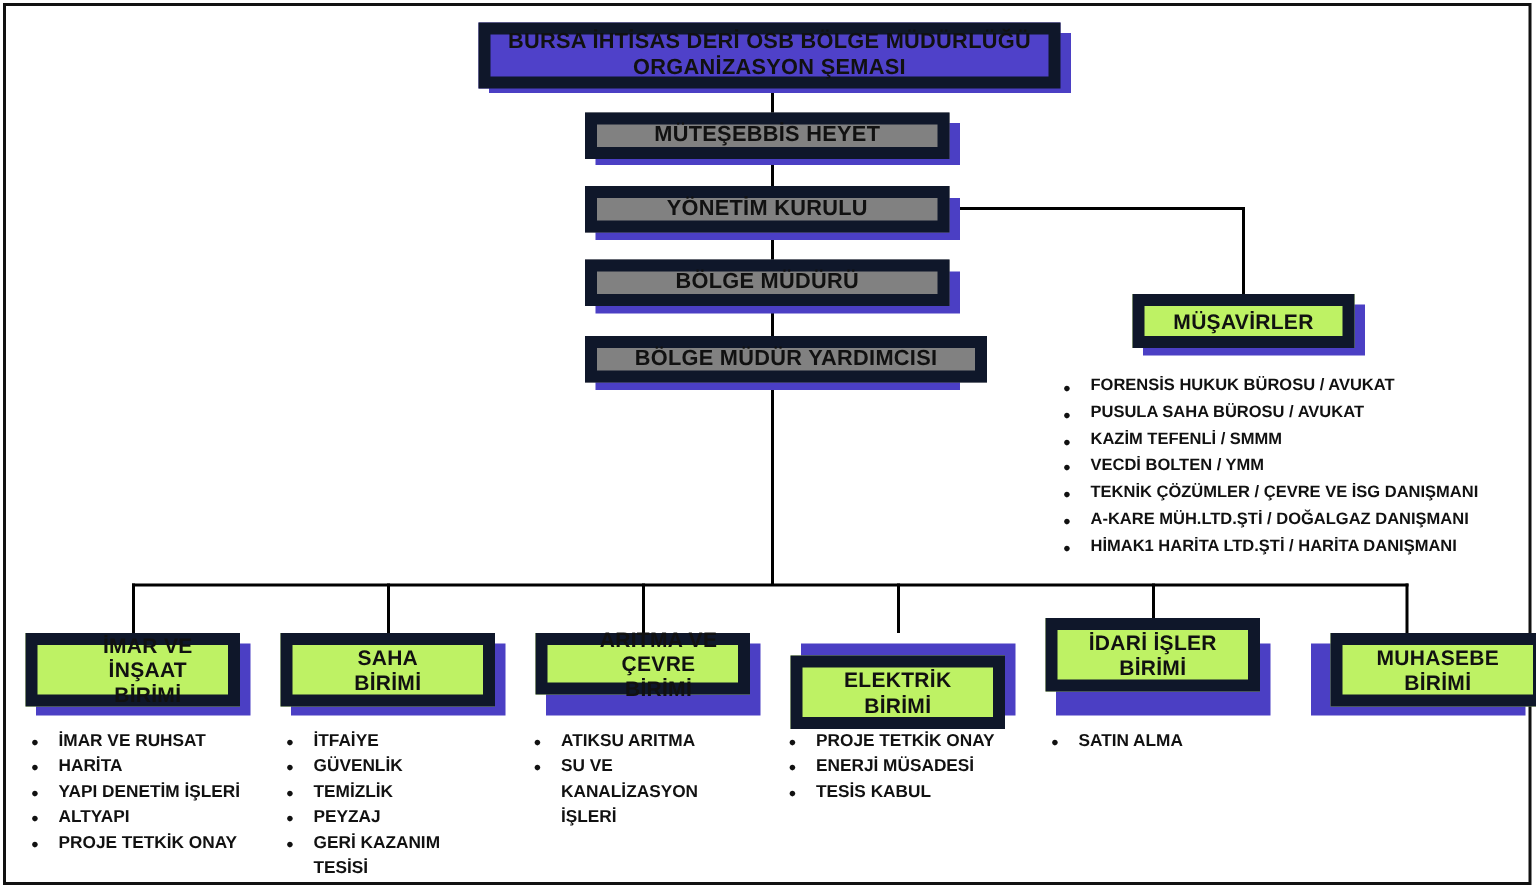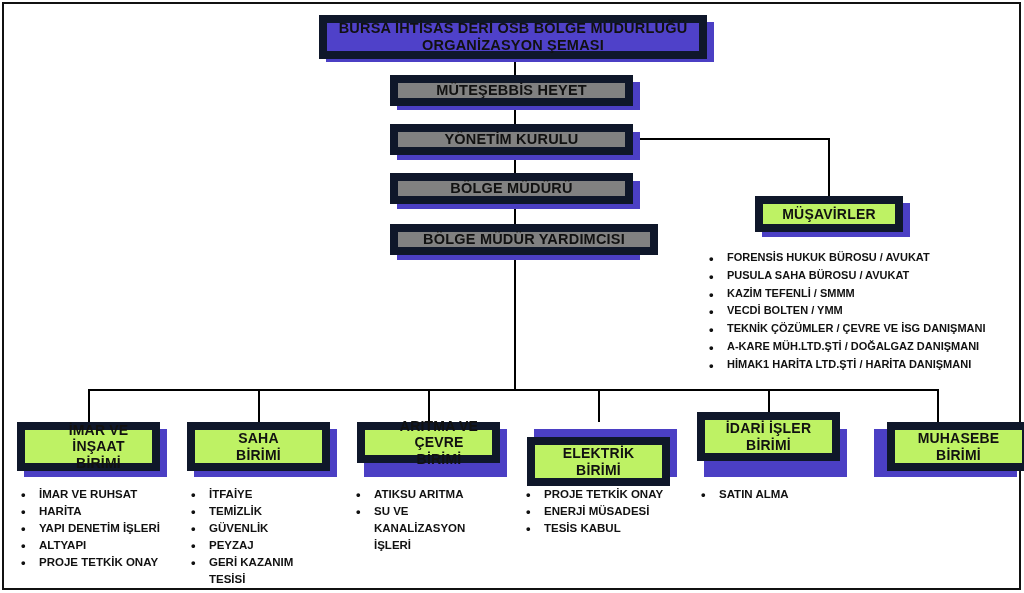--- a/index.html
+++ b/index.html
@@ -195,22 +195,22 @@
     <li>PROJE TETKİK ONAY</li>
   </ul>
 
   <div class="shadow" style="left:194px; top:429px; width:143px; height:48px;"></div>
   <div class="node lite-node" style="left:187px; top:422px; width:143px; height:49px;">
     <span class="label">SAHA
 BİRİMİ</span>
   </div>
   <ul class="bullets" style="left:187px; top:486px; width:160px;">
     <li>İTFAİYE</li>
+    <li>GÜVENLİK</li>
     <li>TEMİZLİK</li>
-    <li>GÜVENLİK</li>
     <li>PEYZAJ</li>
     <li>GERİ KAZANIM
 TESİSİ</li>
   </ul>
 
   <div class="shadow" style="left:364px; top:429px; width:143px; height:48px;"></div>
   <div class="node lite-node" style="left:357px; top:422px; width:143px; height:41px;padding-left:21px;">
     <span class="label">ARITMA VE ÇEVRE
 BİRİMİ</span>
   </div>

